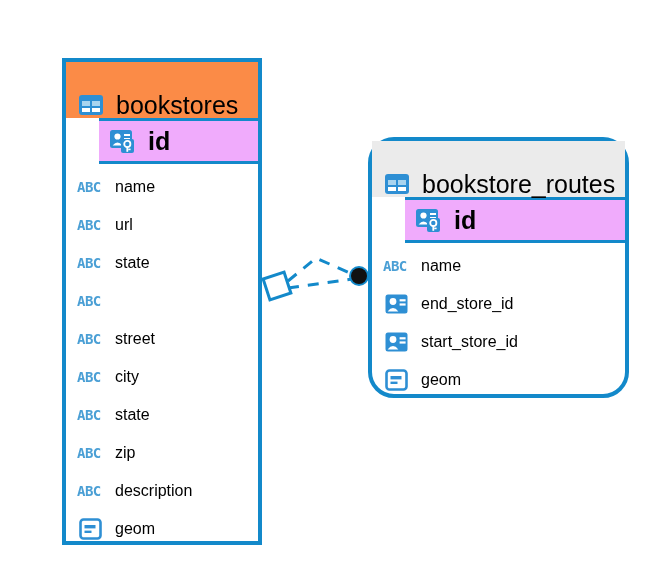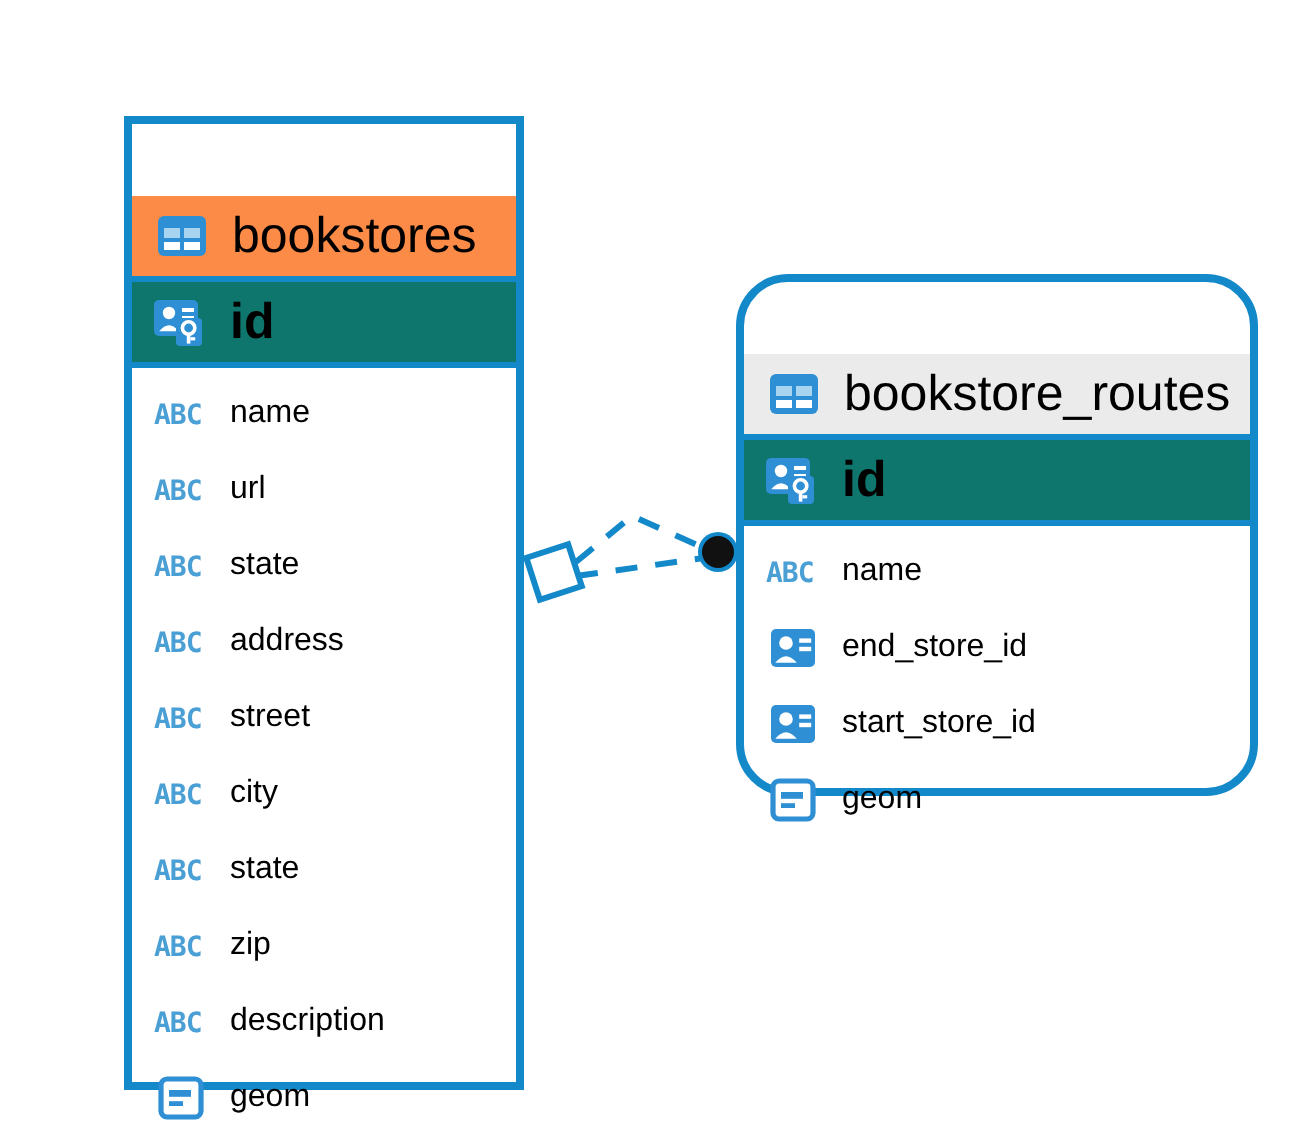--- a/index.html
+++ b/index.html
@@ -24,26 +24,25 @@
   
   .entity {
     position: absolute;
     box-sizing: border-box;
     border: 4px solid #1389ca;
     background: #ffffff;
   }
 
   .entity-header {
     display: flex;
-    align-items: center;
+    align-items: flex-end;
     box-sizing: border-box;
-    height: 40px;
+    height: 56px;
     padding: 0 8px 0 10px;
     gap: 10px;
-    margin-top: 36px;
   }
   .entity-header.orange { background: #fb8b४7; }
   .entity-header.orange { background: #fb8b47; }
   .entity-header.grey   { background: #ebebeb; }
 
   .entity-title {
     font-size: 25px;
     color: #000000;
     line-height: 1;
     white-space: nowrap;
@@ -51,21 +50,22 @@
 
   .pk-row {
     display: flex;
     align-items: center;
     box-sizing: border-box;
     height: 46px;
     padding: 0 8px 0 10px;
     gap: 9px;
     border-top: 3px solid #1389ca;
     border-bottom: 3px solid #1389ca;
-    background: #0f766e;
+    background: #f0abfc;
+    margin-left: 33px;
   }
   .pk-label {
     font-size: 25px;
     font-weight: bold;
     color: #000000;
     line-height: 1;
   }
 
   .field-list {
     padding: 4px 0 6px 0;
@@ -195,21 +195,20 @@
         </span>
         <span class="field-label">state</span>
       </div>
 
       <div class="field-row">
         <span class="icon icon-abc">
           <svg width="28" height="16" viewBox="0 0 28 16">
             <text x="0" y="13" font-family="DejaVu Sans Mono, monospace" font-size="14" font-weight="bold" fill="#4a9fd5" letter-spacing="-0.5">ABC</text>
           </svg>
         </span>
-        <span class="field-label">address</span>
       </div>
 
       <div class="field-row">
         <span class="icon icon-abc">
           <svg width="28" height="16" viewBox="0 0 28 16">
             <text x="0" y="13" font-family="DejaVu Sans Mono, monospace" font-size="14" font-weight="bold" fill="#4a9fd5" letter-spacing="-0.5">ABC</text>
           </svg>
         </span>
         <span class="field-label">street</span>
       </div>

